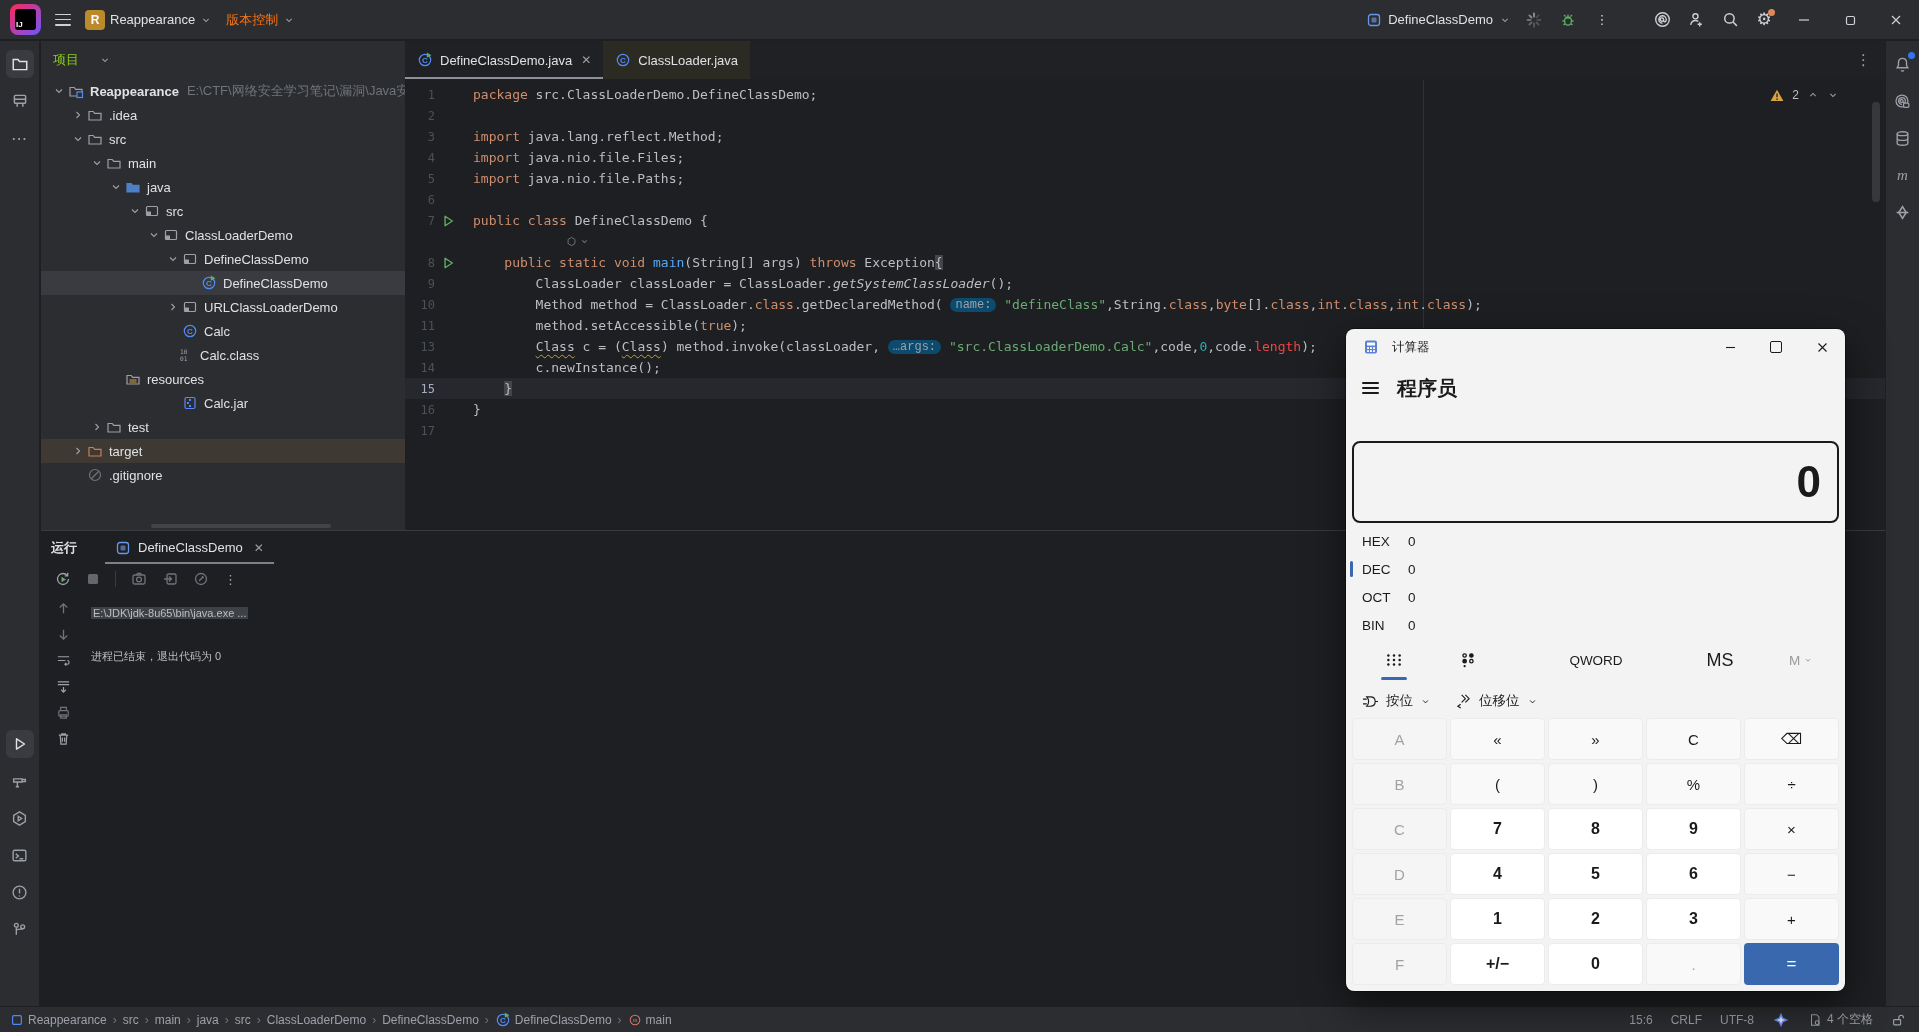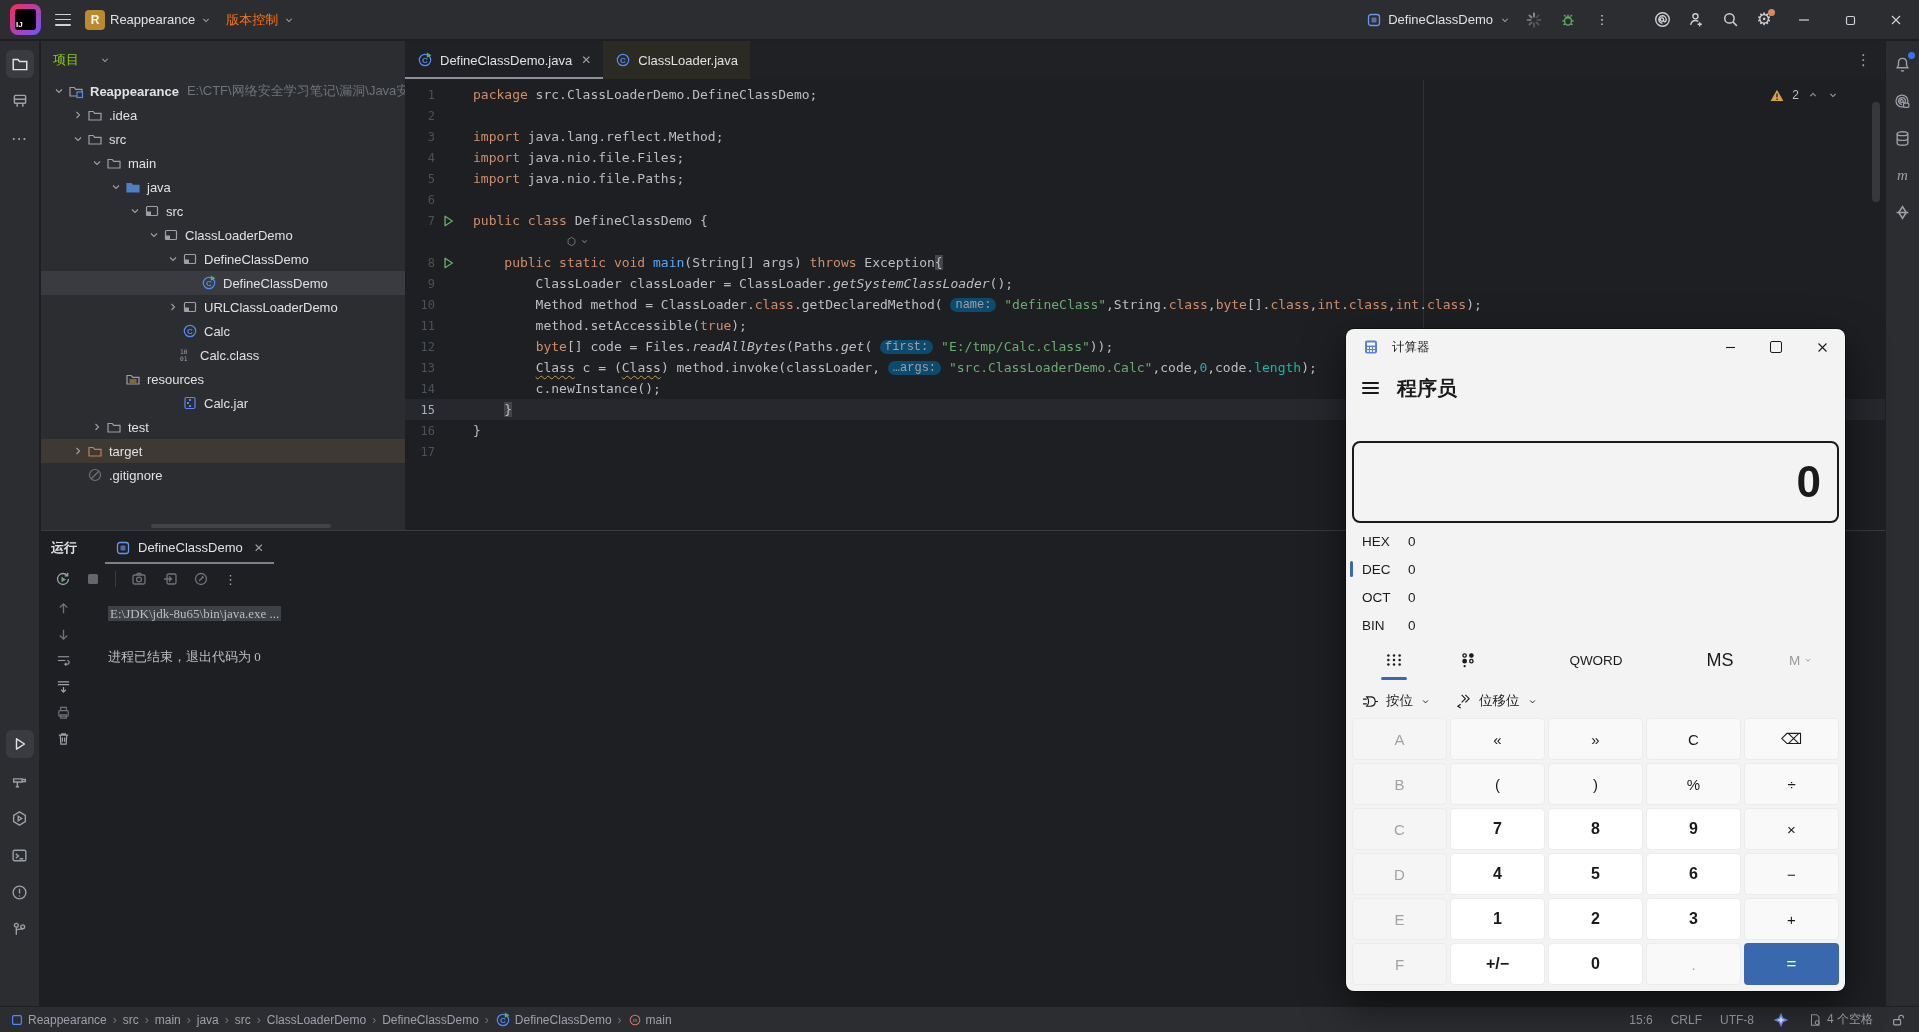--- a/index.html
+++ b/index.html
@@ -63,21 +63,21 @@
   .strip-kebab{position:absolute;right:14px;top:0;height:100%;display:flex;align-items:center;color:#9DA0A8;font-size:15px;cursor:pointer}
   .edit-body{position:absolute;left:0;right:0;top:39px;bottom:0;overflow:hidden}
   .margin-guide{position:absolute;left:1018px;top:0;bottom:0;width:1px;background:#2F3237}
   #code-lines{position:absolute;left:0;right:0;top:4px}
   .crow{height:21px;display:flex;align-items:center;position:relative}
   .crow.cur{background:#26282E}
   .ln{width:30px;text-align:right;color:#4B5059;font-size:12px;flex:none;font-family:"DejaVu Sans Mono",monospace}
   .crow.cur .ln{color:#A8ADBD}
   .gic{width:26px;flex:none;display:flex;align-items:center;justify-content:center}
   .cpre{margin:0;padding-left:12px;font-family:"DejaVu Sans Mono","Liberation Mono",monospace;font-size:13px;white-space:pre;color:#BCBEC4}
-  .kw{color:#CF8E6D}.pl{color:#BCBEC4}.fn{color:#56A8F5}.str{color:#6AAB73}.num{color:#2AACB8}.fld{color:#14b8a6}
+  .kw{color:#CF8E6D}.pl{color:#BCBEC4}.fn{color:#56A8F5}.str{color:#6AAB73}.num{color:#2AACB8}.fld{color:#ef4444}
   .it{color:#BCBEC4;font-style:italic}
   .warn{text-decoration:underline;text-decoration-style:wavy;text-decoration-color:#BFA144;text-decoration-thickness:1px;text-underline-offset:3px}
   .brace{background:#43454A}
   .chip{display:inline-block;font-family:Liberation Mono, monospace;font-size:12px;line-height:14px;
     background:#0c4a6e;color:#9DA0A8;border-radius:7px;padding:0 5px;vertical-align:1px}
   .inlay-hint{display:flex;align-items:center;gap:3px;margin-left:105px;color:#6F737A}
   .inspect-widget{position:absolute;top:8px;right:46px;display:flex;align-items:center;gap:8px;color:#BCBEC4;font-size:12px;cursor:pointer}
   .vscroll{position:absolute;right:5px;top:22px;width:8px;height:100px;border-radius:4px;background:#4B4D51;opacity:.55}
 
   
@@ -85,21 +85,21 @@
   .rp-header{height:33px;display:flex;align-items:center;padding-left:10px}
   .rp-title{font-weight:bold;color:#DFE1E5;margin-right:28px}
   .rp-tab{display:flex;align-items:center;gap:7px;height:100%;padding:0 10px;position:relative;cursor:pointer}
   .rp-tab::after{content:"";position:absolute;left:0;right:0;bottom:0;height:2px;background:#7E8188}
   .rp-tab .x{color:#9DA0A8;font-size:12px;margin-left:4px}
   .rp-toolbar{height:30px;display:flex;align-items:center;gap:15px;padding-left:14px;color:#9DA0A8}
   .rp-toolbar .sep{width:1px;height:16px;background:#393B40}
   .tool-ic{cursor:pointer;display:flex;align-items:center;justify-content:center}
   .rp-body{position:absolute;left:0;right:0;top:64px;bottom:0}
   .rail{position:absolute;left:0;top:6px;width:44px;display:flex;flex-direction:column;align-items:center;gap:11px;color:#6F737A}
-  .console{position:absolute;left:67px;top:8px;right:0;font-family:Liberation Serif, serif;font-size:13px;line-height:21px;color:#BCBEC4}
+  .console{position:absolute;left:50px;top:8px;right:0;font-family:Liberation Sans, sans-serif;font-size:11px;line-height:21px;color:#BCBEC4}
   .cmdline{background:#3E4145;padding:0 2px}
   .exitline{margin-top:22px}
 
   
   #status-bar{position:absolute;left:0;bottom:0;width:100%;height:26px;background:#2B2D30;border-top:1px solid #1E1F22;
     box-sizing:border-box;display:flex;align-items:center;font-size:12px;color:#9DA0A8}
   .crumbs{display:flex;align-items:center;gap:6px;padding-left:10px;white-space:nowrap}
   .crumb{display:flex;align-items:center;gap:4px;cursor:pointer}
   .crumb-sep{color:#6F737A}
   .sb-right{margin-left:auto;display:flex;align-items:center;gap:18px;padding-right:14px}
@@ -645,25 +645,20 @@
           <span class="ln">10</span>
           <span class="gic"></span>
           <pre class="cpre"><span class="pl">        Method method = ClassLoader.</span><span class="kw">class</span><span class="pl">.getDeclaredMethod( </span><span class="chip">name:</span><span class="str"> "defineClass"</span><span class="pl">,String.</span><span class="kw">class</span><span class="pl">,</span><span class="kw">byte</span><span class="pl">[].</span><span class="kw">class</span><span class="pl">,</span><span class="kw">int</span><span class="pl">.</span><span class="kw">class</span><span class="pl">,</span><span class="kw">int</span><span class="pl">.</span><span class="kw">class</span><span class="pl">);</span></pre>
         </div>
         <div class="crow">
           <span class="ln">11</span>
           <span class="gic"></span>
           <pre class="cpre"><span class="pl">        method.setAccessible(</span><span class="kw">true</span><span class="pl">);</span></pre>
         </div>
         <div class="crow">
-          <span class="ln">12</span>
-          <span class="gic"></span>
-          <pre class="cpre"><span class="pl">        </span><span class="kw">byte</span><span class="pl">[] code = Files.</span><span class="it">readAllBytes</span><span class="pl">(Paths.</span><span class="it">get</span><span class="pl">( </span><span class="chip">first:</span><span class="str"> "E:/tmp/Calc.class"</span><span class="pl">));</span></pre>
-        </div>
-        <div class="crow">
           <span class="ln">13</span>
           <span class="gic"></span>
           <pre class="cpre"><span class="pl">        </span><span class="warn">Class</span><span class="pl"> c = (</span><span class="warn">Class</span><span class="pl">) method.invoke(classLoader, </span><span class="chip">…args:</span><span class="str"> "src.ClassLoaderDemo.Calc"</span><span class="pl">,code,</span><span class="num">0</span><span class="pl">,code.</span><span class="fld">length</span><span class="pl">);</span></pre>
         </div>
         <div class="crow">
           <span class="ln">14</span>
           <span class="gic"></span>
           <pre class="cpre"><span class="pl">        c.newInstance();</span></pre>
         </div>
         <div class="crow cur">

